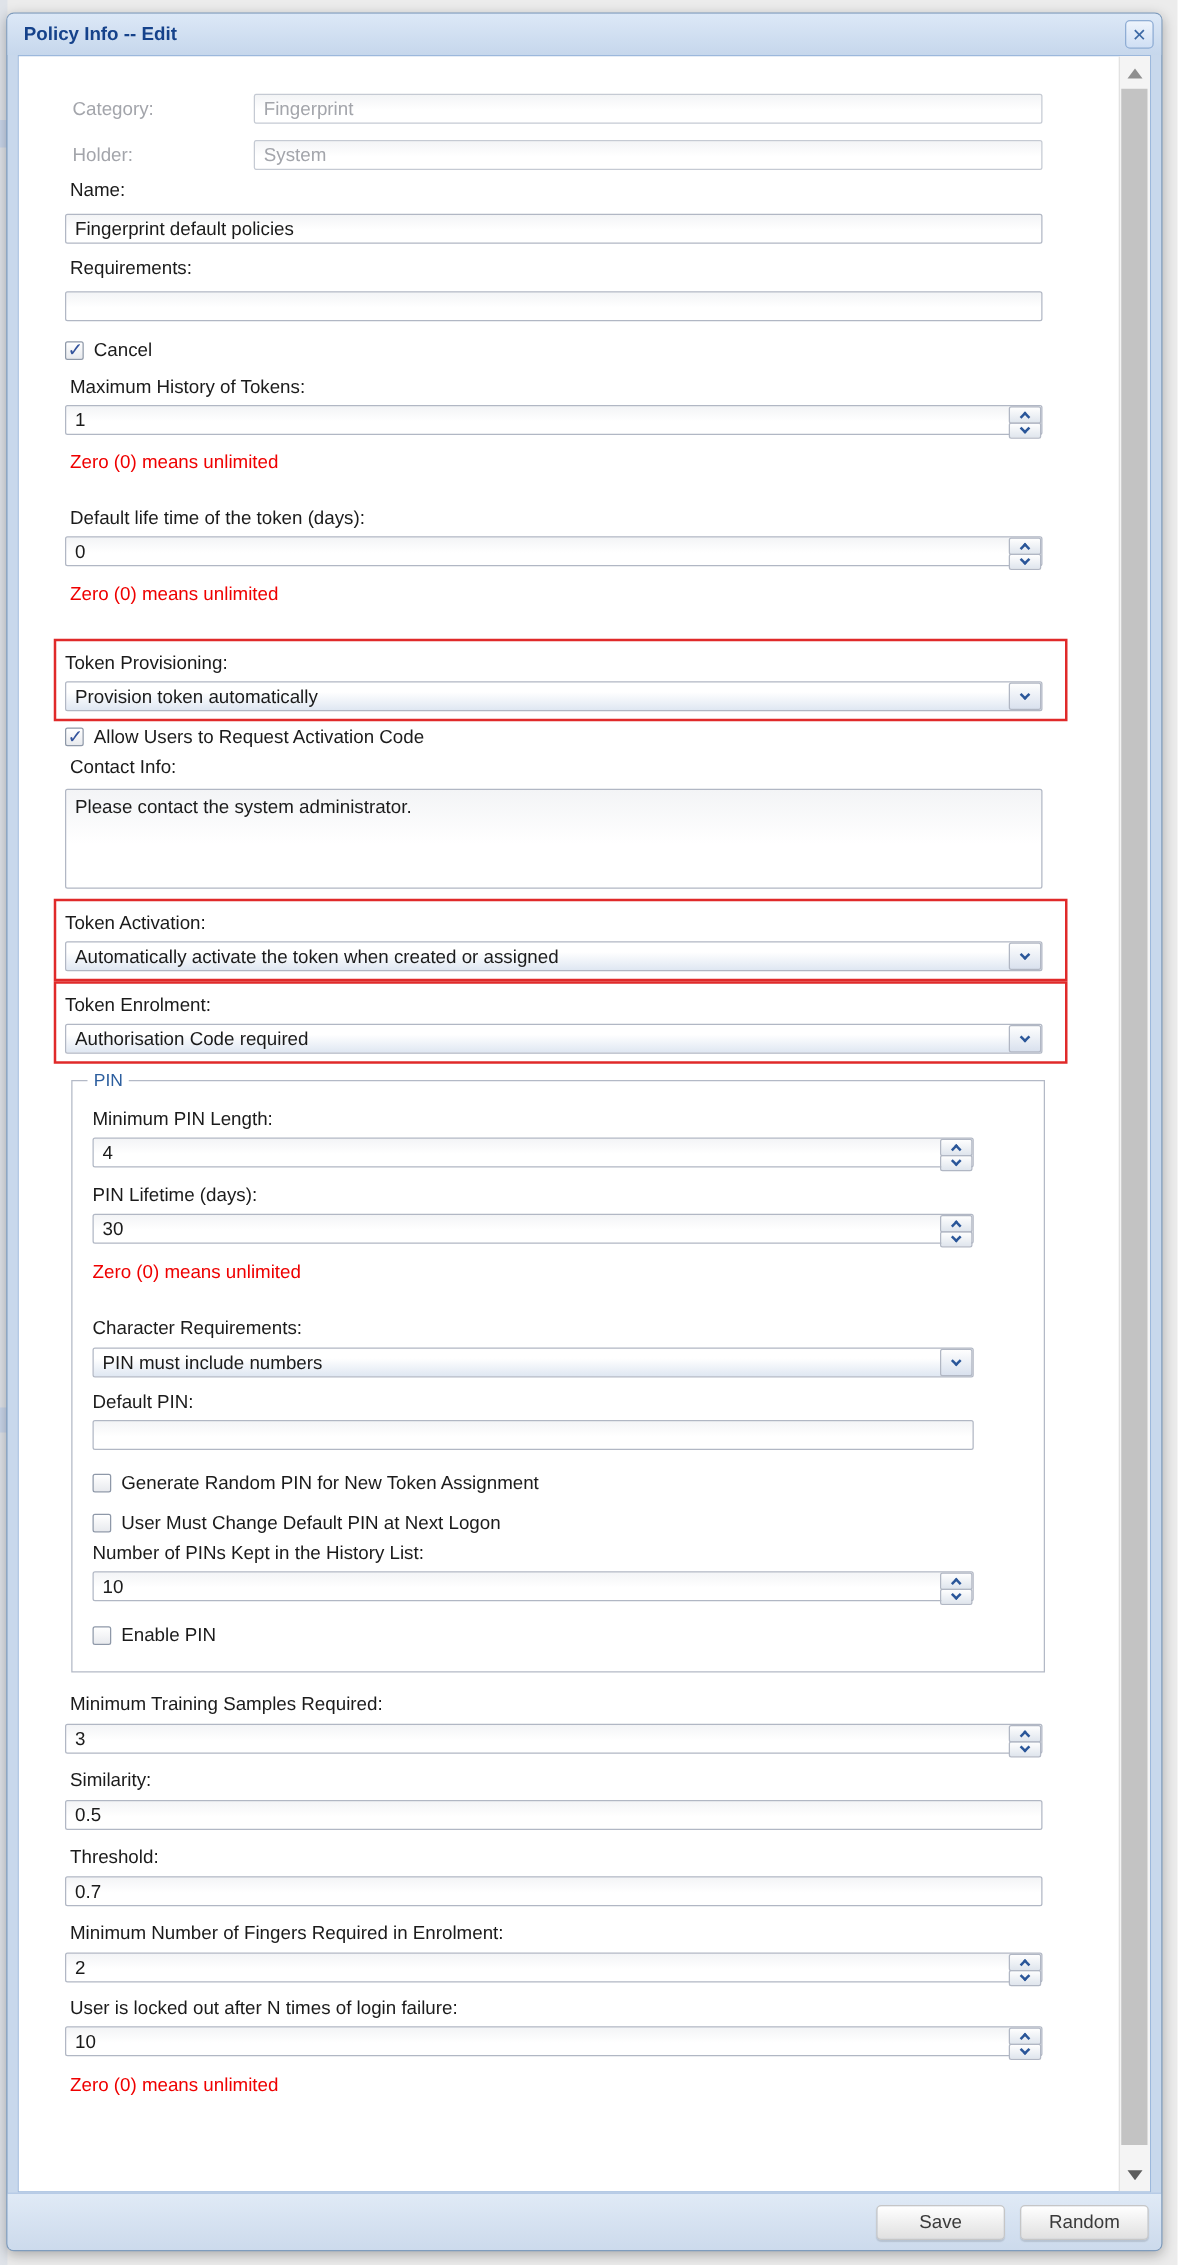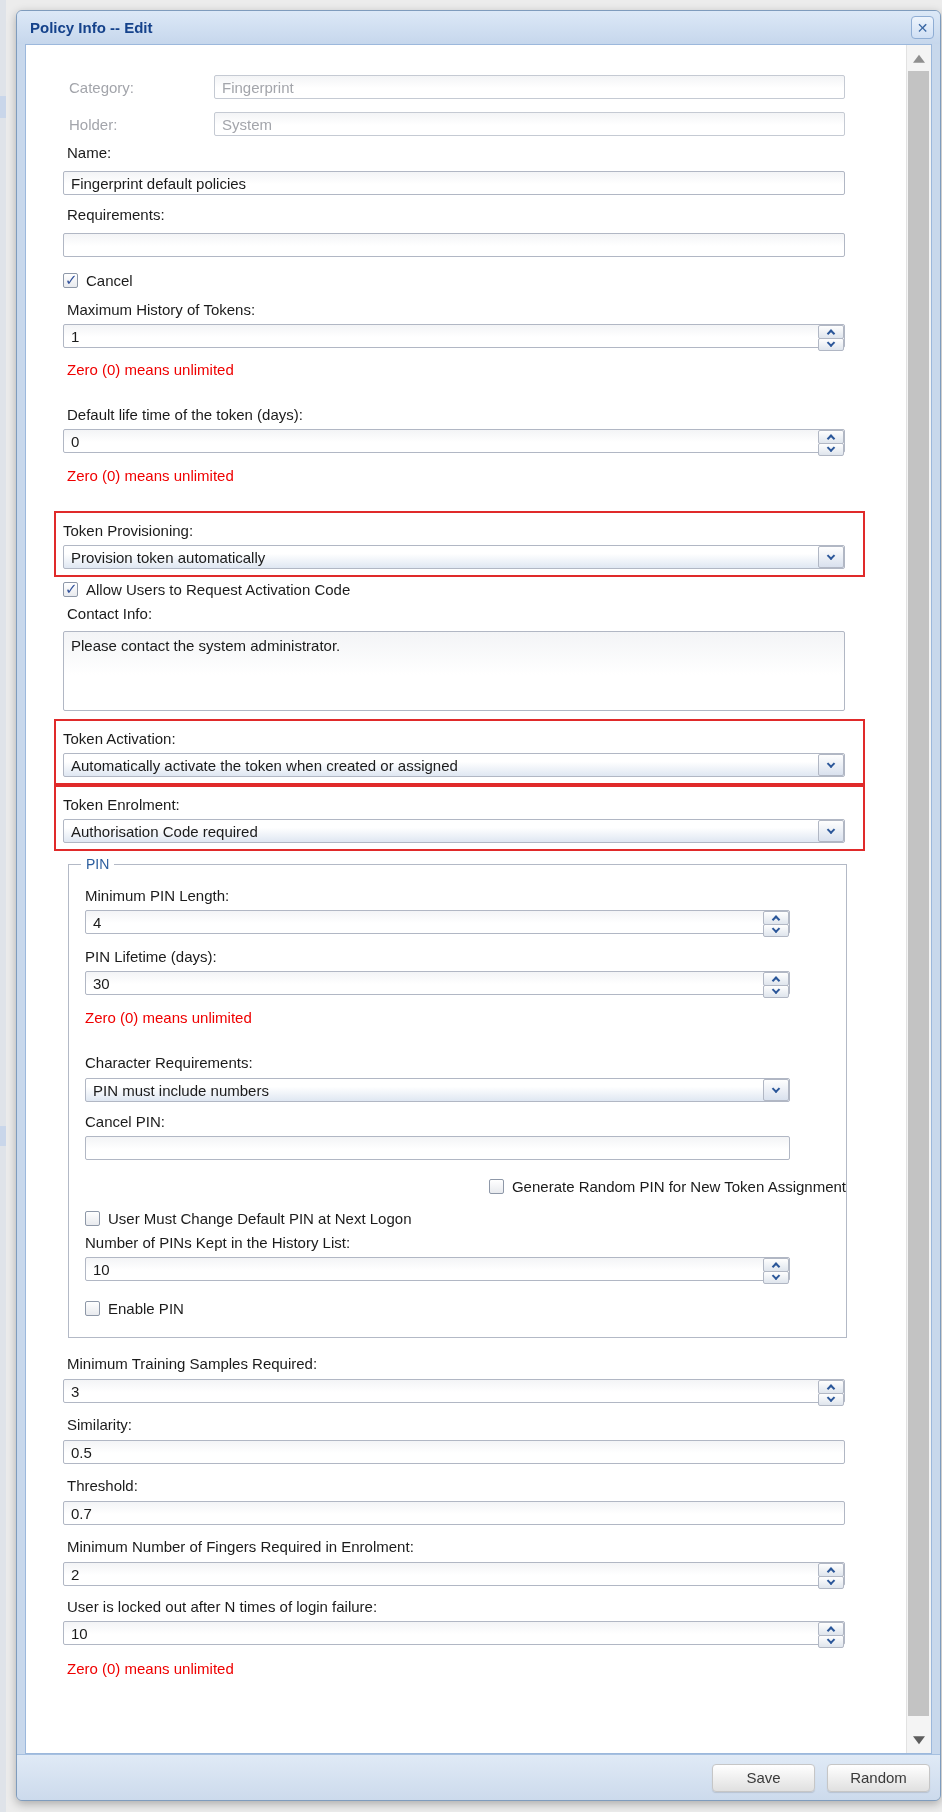--- a/index.html
+++ b/index.html
@@ -9,21 +9,21 @@
     font-family:"Liberation Sans","DejaVu Sans",sans-serif;
   }
   *{box-sizing:border-box;}
 
   
   .bg-strip{position:absolute;left:0;width:6px;background:#dfe3e9;}
   .bg-sliver{position:absolute;left:0;width:6px;background:#c9d6ea;}
 
   
   .dialog{
-    position:absolute;left:16px;top:10px;width:925px;height:1791px;
+    position:absolute;left:5px;top:10px;width:925px;height:1791px;
     background:#c8d8ec;border:1px solid #7f9cbd;border-radius:6px;
     box-shadow:0 3px 10px rgba(0,0,0,.28);
   }
   .titlebar{
     height:33px;display:flex;align-items:center;padding:0 6px 0 13px;
     background:linear-gradient(#dce8f7,#c6d7ec);
     border-radius:5px 5px 0 0;
   }
   .title{font-size:15px;font-weight:bold;color:#15428b;flex:1;}
   .close-btn{
@@ -261,26 +261,26 @@
           <div class="hint" style="margin-bottom:28px;">Zero (0) means unlimited</div>
 
           <span class="flabel" style="margin-bottom:7px;">Character Requirements:</span>
           <div class="tfield w-btn combo" style="margin-bottom:11px;">
             <input readonly="" value="PIN must include numbers" style="">
             <div class="trigger">
                 <span class="chev down"></span>
               </div>
           </div>
 
-          <span class="flabel" style="margin-bottom:6px;">Cancel PIN:</span>
+          <span class="flabel" style="margin-bottom:6px;">Default PIN:</span>
           <div class="tfield" style="margin-bottom:17px;">
             <input value="" style="">
           </div>
 
-          <div class="cbrow" style="margin-bottom:14px;justify-content:flex-end;">
+          <div class="cbrow" style="margin-bottom:14px;">
             <span class="cb"></span>
             <span>Generate Random PIN for New Token Assignment</span>
           </div>
 
           <div class="cbrow" style="margin-bottom:7px;">
             <span class="cb"></span>
             <span>User Must Change Default PIN at Next Logon</span>
           </div>
 
           <span class="flabel" style="margin-bottom:6px;">Number of PINs Kept in the History List:</span>

